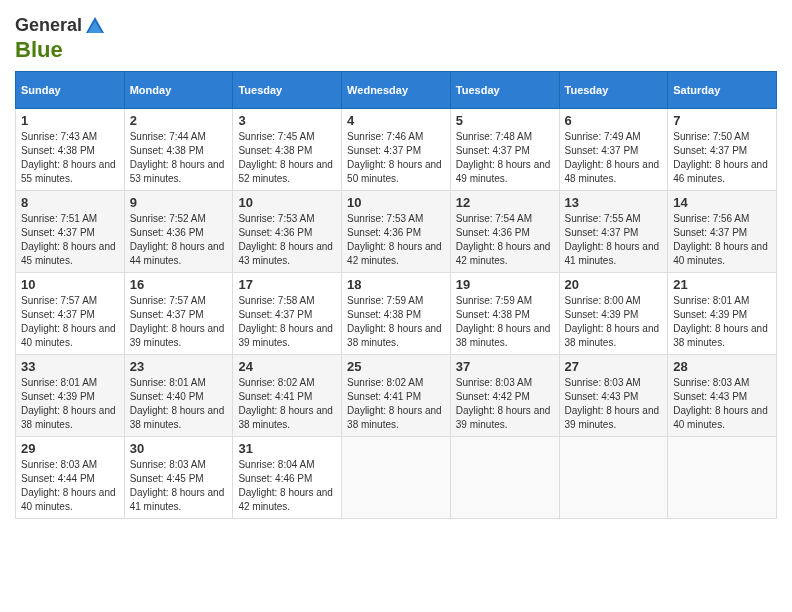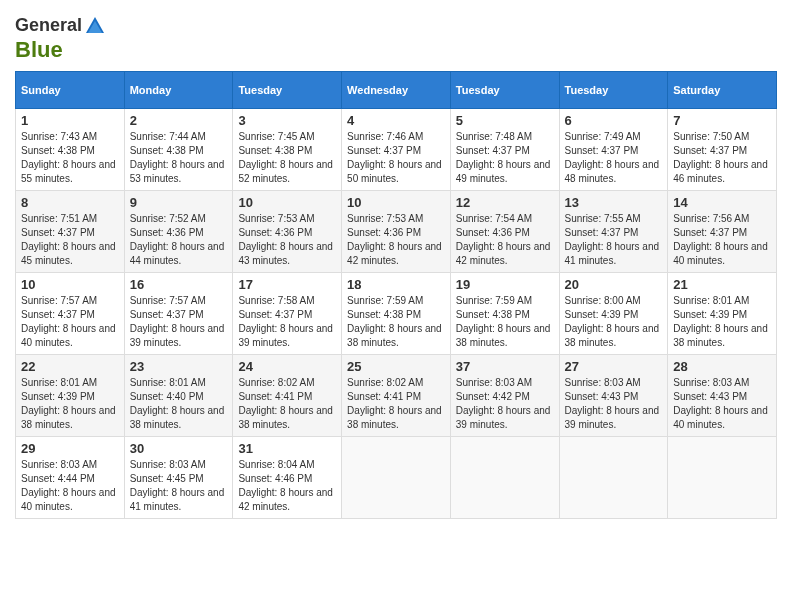--- a/index.html
+++ b/index.html
@@ -134,21 +134,21 @@
         <tr>
           <td><span class="day-num">10</span><span class="cell-text">Sunrise: 7:57 AM<br>Sunset: 4:37 PM<br>Daylight: 8 hours and 40 minutes.</span></td>
           <td><span class="day-num">16</span><span class="cell-text">Sunrise: 7:57 AM<br>Sunset: 4:37 PM<br>Daylight: 8 hours and 39 minutes.</span></td>
           <td><span class="day-num">17</span><span class="cell-text">Sunrise: 7:58 AM<br>Sunset: 4:37 PM<br>Daylight: 8 hours and 39 minutes.</span></td>
           <td><span class="day-num">18</span><span class="cell-text">Sunrise: 7:59 AM<br>Sunset: 4:38 PM<br>Daylight: 8 hours and 38 minutes.</span></td>
           <td><span class="day-num">19</span><span class="cell-text">Sunrise: 7:59 AM<br>Sunset: 4:38 PM<br>Daylight: 8 hours and 38 minutes.</span></td>
           <td><span class="day-num">20</span><span class="cell-text">Sunrise: 8:00 AM<br>Sunset: 4:39 PM<br>Daylight: 8 hours and 38 minutes.</span></td>
           <td><span class="day-num">21</span><span class="cell-text">Sunrise: 8:01 AM<br>Sunset: 4:39 PM<br>Daylight: 8 hours and 38 minutes.</span></td>
         </tr>
         <tr>
-          <td><span class="day-num">22</span><span class="cell-text">Sunrise: 8:01 AM<br>Sunset: 4:39 PM<br>Daylight: 8 hours and 38 minutes.</span></td>
+          <td><span class="day-num">33</span><span class="cell-text">Sunrise: 8:01 AM<br>Sunset: 4:39 PM<br>Daylight: 8 hours and 38 minutes.</span></td>
           <td><span class="day-num">23</span><span class="cell-text">Sunrise: 8:01 AM<br>Sunset: 4:40 PM<br>Daylight: 8 hours and 38 minutes.</span></td>
           <td><span class="day-num">24</span><span class="cell-text">Sunrise: 8:02 AM<br>Sunset: 4:41 PM<br>Daylight: 8 hours and 38 minutes.</span></td>
           <td><span class="day-num">25</span><span class="cell-text">Sunrise: 8:02 AM<br>Sunset: 4:41 PM<br>Daylight: 8 hours and 38 minutes.</span></td>
           <td><span class="day-num">37</span><span class="cell-text">Sunrise: 8:03 AM<br>Sunset: 4:42 PM<br>Daylight: 8 hours and 39 minutes.</span></td>
           <td><span class="day-num">27</span><span class="cell-text">Sunrise: 8:03 AM<br>Sunset: 4:43 PM<br>Daylight: 8 hours and 39 minutes.</span></td>
           <td><span class="day-num">28</span><span class="cell-text">Sunrise: 8:03 AM<br>Sunset: 4:43 PM<br>Daylight: 8 hours and 40 minutes.</span></td>
         </tr>
         <tr>
           <td><span class="day-num">29</span><span class="cell-text">Sunrise: 8:03 AM<br>Sunset: 4:44 PM<br>Daylight: 8 hours and 40 minutes.</span></td>
           <td><span class="day-num">30</span><span class="cell-text">Sunrise: 8:03 AM<br>Sunset: 4:45 PM<br>Daylight: 8 hours and 41 minutes.</span></td>

